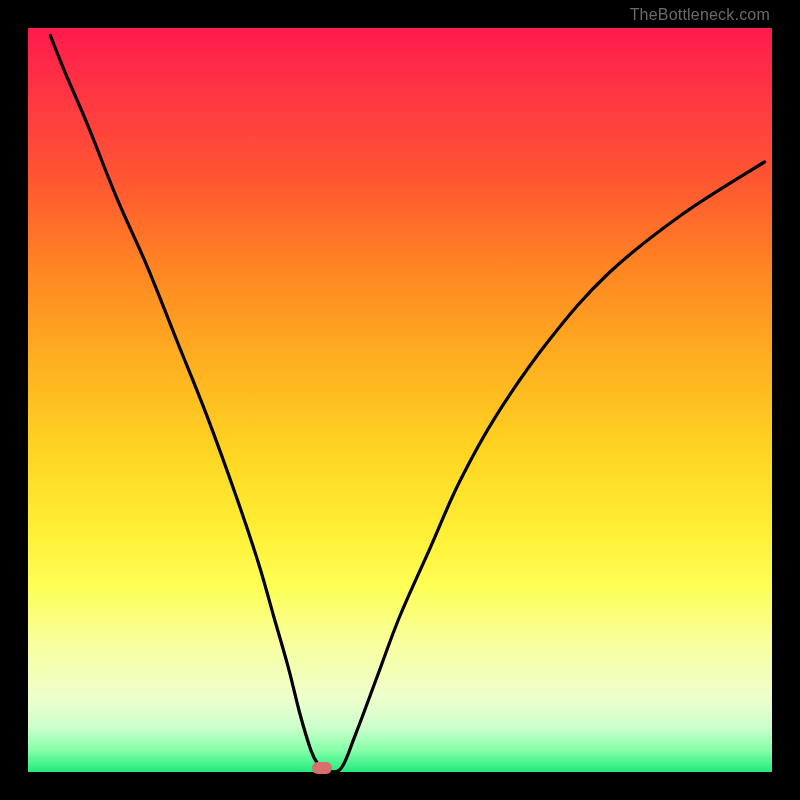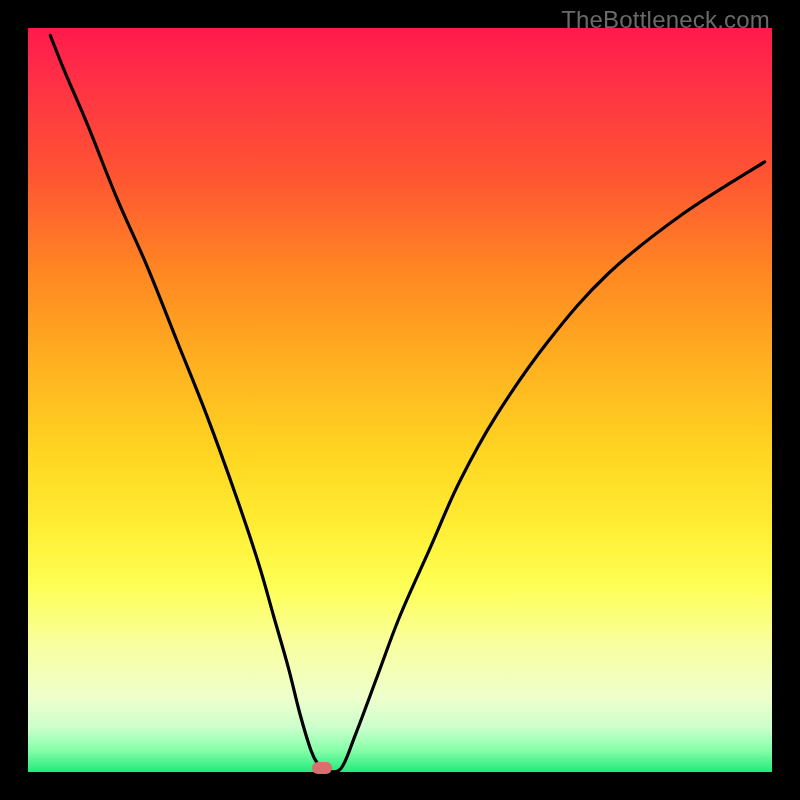--- a/index.html
+++ b/index.html
@@ -30,21 +30,21 @@
       #ccffcc 94%,
       #88ffaa 97%,
       #22e97a 100%
     );
   }
   .watermark {
     position: absolute;
     top: 6px;
     right: 30px;
     font-family: Arial, Helvetica, sans-serif;
-    font-size: 24px;
+    font-size: 16px;
     color: #6a6a6a;
     font-weight: 500;
     letter-spacing: 0.2px;
   }
   .svg-layer {
     position: absolute;
     left: 0; top: 0;
     width: 744px; height: 744px;
   }
   .marker {

